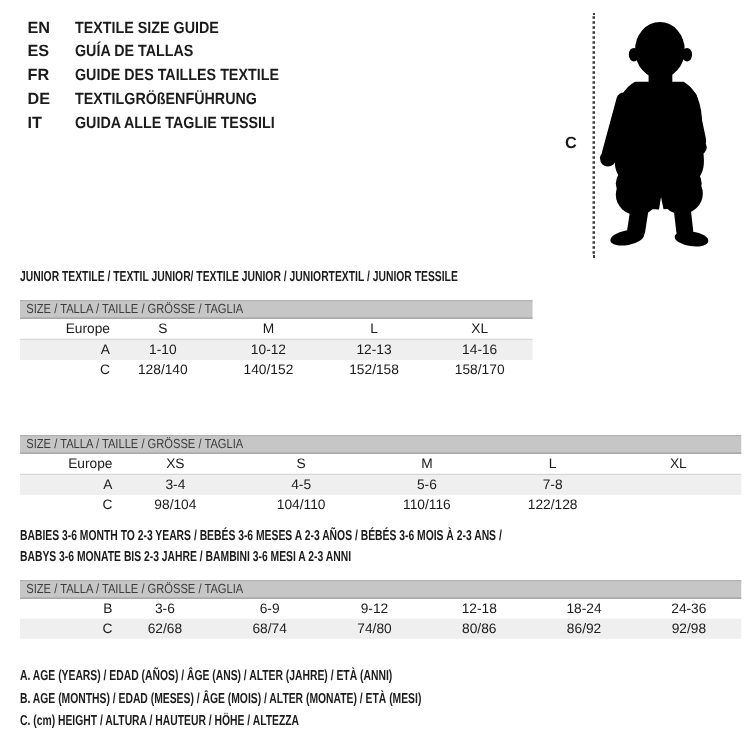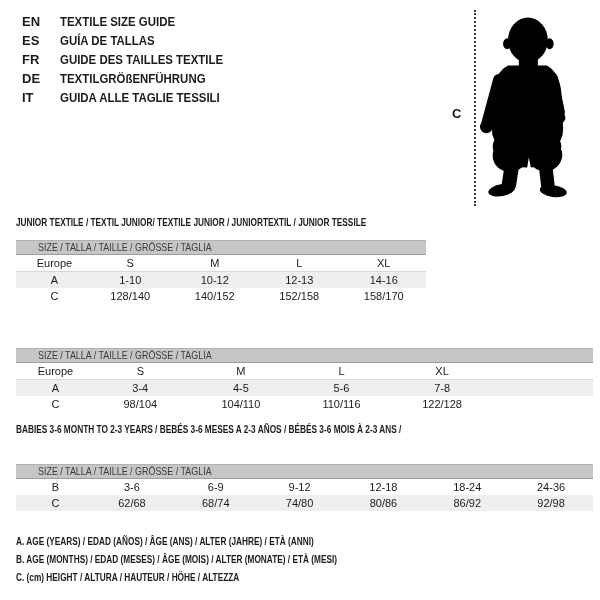--- a/index.html
+++ b/index.html
@@ -20,30 +20,30 @@
   .baby-svg{position:absolute;left:480px;top:8px;}
   .height-line{position:absolute;left:474px;top:10px;height:196px;width:0;border-left:2px dotted #3a3a3a;}
   .c-label{position:absolute;left:452px;top:106px;font-weight:bold;font-size:13px;}
 
   
   .sec-title{position:absolute;left:16px;font-weight:bold;font-size:11.5px;line-height:17px;white-space:nowrap;}
   .sub{vertical-align:sub;font-size:72%;}
 
   
   .sg-table{position:absolute;left:16px;}
-  .size-bar{height:13px;line-height:13px;background:#c6c6c6;border-top:1px solid #b2b2b2;border-bottom:1px solid #9d9d9d;color:#3b3b3b;font-size:10.5px;padding-left:22px;}
+  .size-bar{height:13px;line-height:13px;background:#c6c6c6;border-top:1px solid #b2b2b2;border-bottom:1px solid #9d9d9d;color:#3b3b3b;font-size:10.5px;padding-left:5px;}
   .trow{display:grid;height:16px;line-height:16px;font-size:11px;}
   .t1{top:240px;width:410px;}
   .t1 .trow{grid-template-columns:72px repeat(4,1fr);}
   .t2{top:348px;width:577px;}
   .t2 .trow{grid-template-columns:74px repeat(5,1fr);}
   .t3{top:464px;width:577px;}
   .t3 .trow{grid-template-columns:74px repeat(6,1fr);}
   .cell{text-align:center;overflow:hidden;}
-  .cell.first{text-align:center;padding-left:5px;}
+  .cell.first{text-align:right;padding-left:5px;}
   .trow.head-row{border-bottom:1px solid #d7d7d7;}
   .alt{background:#efefef;}
 
   
   .notes{position:absolute;left:16px;top:532px;font-weight:bold;font-size:11.5px;}
   .note-line{height:18px;line-height:18px;white-space:nowrap;}
 </style>
 </head>
 <body>
 
@@ -128,20 +128,21 @@
       <div class="cell">158/170</div>
     </div>
   </div>
 
   <div class="sg-table t2">
     <div class="size-bar">
       <span class="cond-bar">SIZE / TALLA / TAILLE / GRÖSSE / TAGLIA</span>
     </div>
     <div class="trow head-row">
       <div class="cell first">Europe</div>
+      <div class="cell">XS</div>
       <div class="cell">S</div>
       <div class="cell">M</div>
       <div class="cell">L</div>
       <div class="cell">XL</div>
     </div>
     <div class="trow alt">
       <div class="cell first">A</div>
       <div class="cell">3-4</div>
       <div class="cell">4-5</div>
       <div class="cell">5-6</div>
@@ -151,20 +152,21 @@
       <div class="cell first">C</div>
       <div class="cell">98/104</div>
       <div class="cell">104/110</div>
       <div class="cell">110/116</div>
       <div class="cell">122/128</div>
     </div>
   </div>
 
   <div class="sec-title" style="top:421px;">
     <div><span class="cond">BABIES 3-6 MONTH TO 2-3 YEARS / BEBÉS 3-6 MESES A 2-3 AÑOS / BÉBÉS 3-6 MOIS À 2-3 ANS /</span></div>
+    <div><span class="cond">BABYS 3-6 MONATE BIS 2-3 JAHRE / BAMBINI 3-6 MESI A 2-3 ANNI</span></div>
   </div>
   <div class="sg-table t3">
     <div class="size-bar">
       <span class="cond-bar">SIZE / TALLA / TAILLE / GRÖSSE / TAGLIA</span>
     </div>
     <div class="trow">
       <div class="cell first">B</div>
       <div class="cell">3-6</div>
       <div class="cell">6-9</div>
       <div class="cell">9-12</div>

